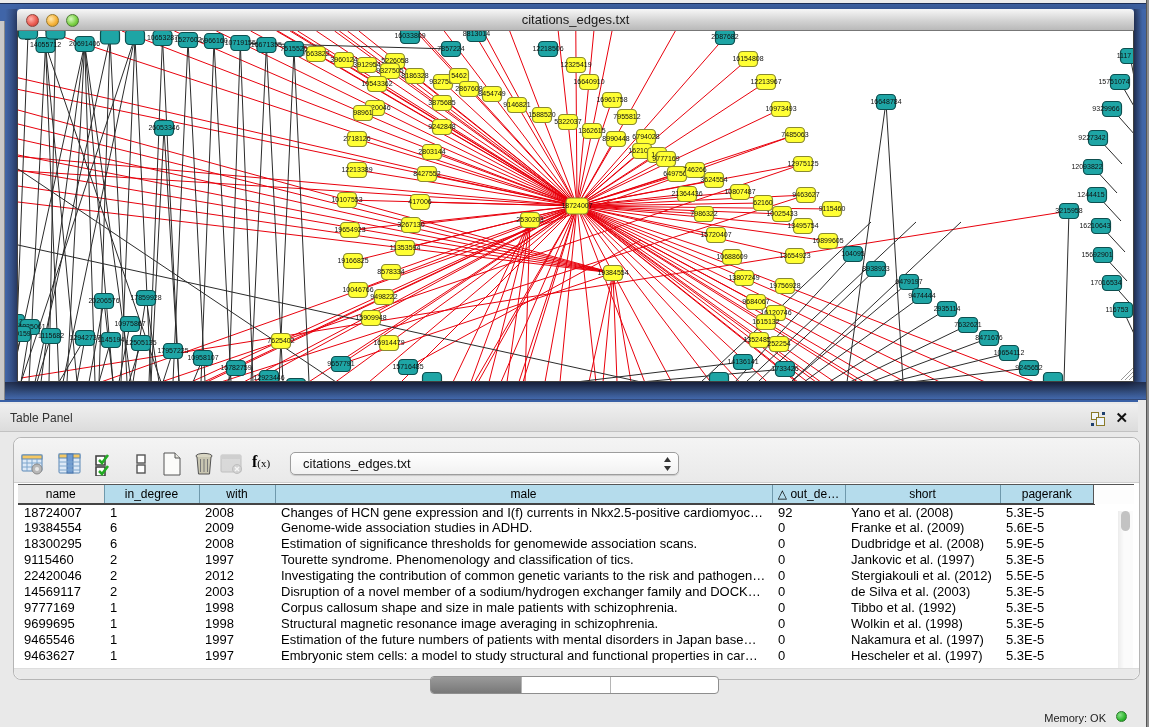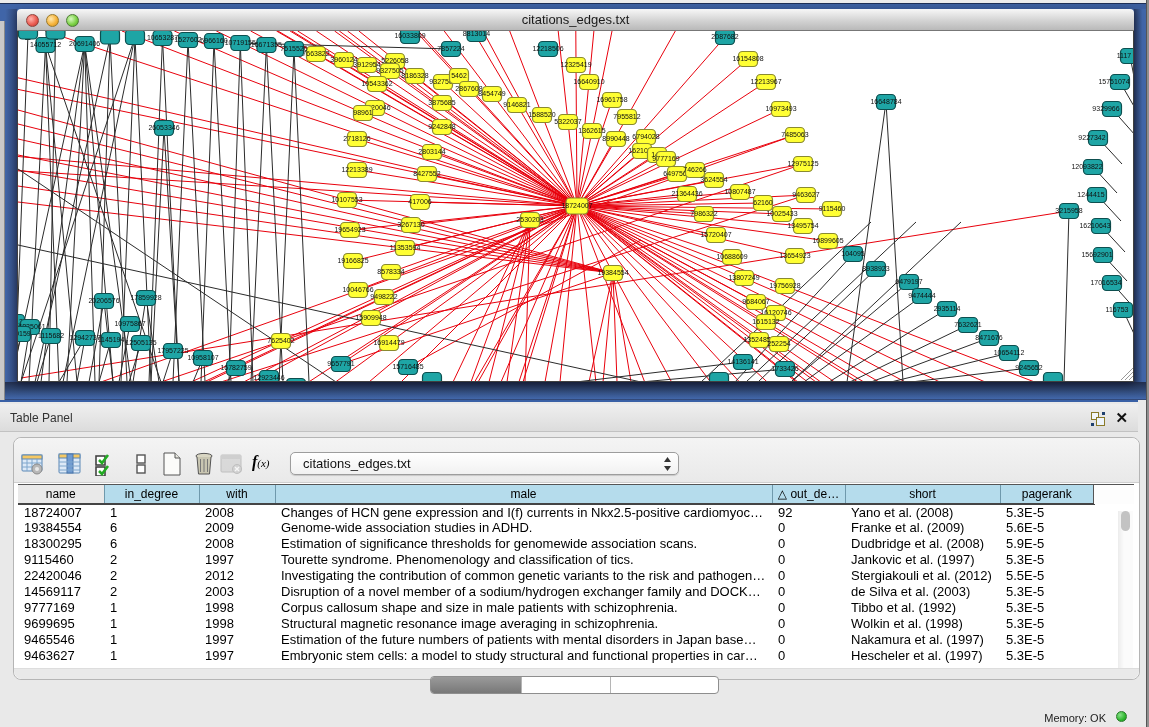--- a/index.html
+++ b/index.html
@@ -635,21 +635,21 @@
           <ellipse cx="12" cy="4" rx="8" ry="2.6" fill="#d9d6c3" stroke="#555"></ellipse>
           <path d="M5 5l1.5 17h11L19 5" fill="#c9c6b2" stroke="#555"></path>
           <path d="M8.5 7v13M12 7v13M15.5 7v13" stroke="#777"></path>
         </svg>
         <svg class="ic" style="left:206px" viewBox="0 0 24 24" opacity="0.55">
           <rect x="1" y="3" width="20" height="17" rx="1" fill="#c9c9c9" stroke="#9a9a9a"></rect>
           <rect x="1" y="3" width="20" height="4" fill="#b5b5b5"></rect>
           <circle cx="17" cy="17" r="4.5" fill="#bdbdbd" stroke="#999"></circle>
           <path d="M15 15l4 4M19 15l-4 4" stroke="#fff" stroke-width="1.4"></path>
         </svg>
-        <div style="position:absolute;left:238px;top:15px;font-size:16px;font-style:italic;font-family:'Liberation Serif',serif"><b>f</b><span style="font-size:11px">(x)</span></div>
+        <div style="position:absolute;left:238px;top:15px;font-size:16px;font-family:'Liberation Serif',serif"><b>f</b><span style="font-size:11px">(x)</span></div>
         <div class="combo">citations_edges.txt
           <svg style="position:absolute;right:6px;top:4px" width="9" height="14" viewBox="0 0 9 14">
               <path d="M4.5 0L8 5H1z" fill="#333"></path>
               <path d="M4.5 14L8 9H1z" fill="#333"></path>
             </svg>
         </div>
       </div>
       <table class="data">
         <colgroup>
             <col style="width:86px">

